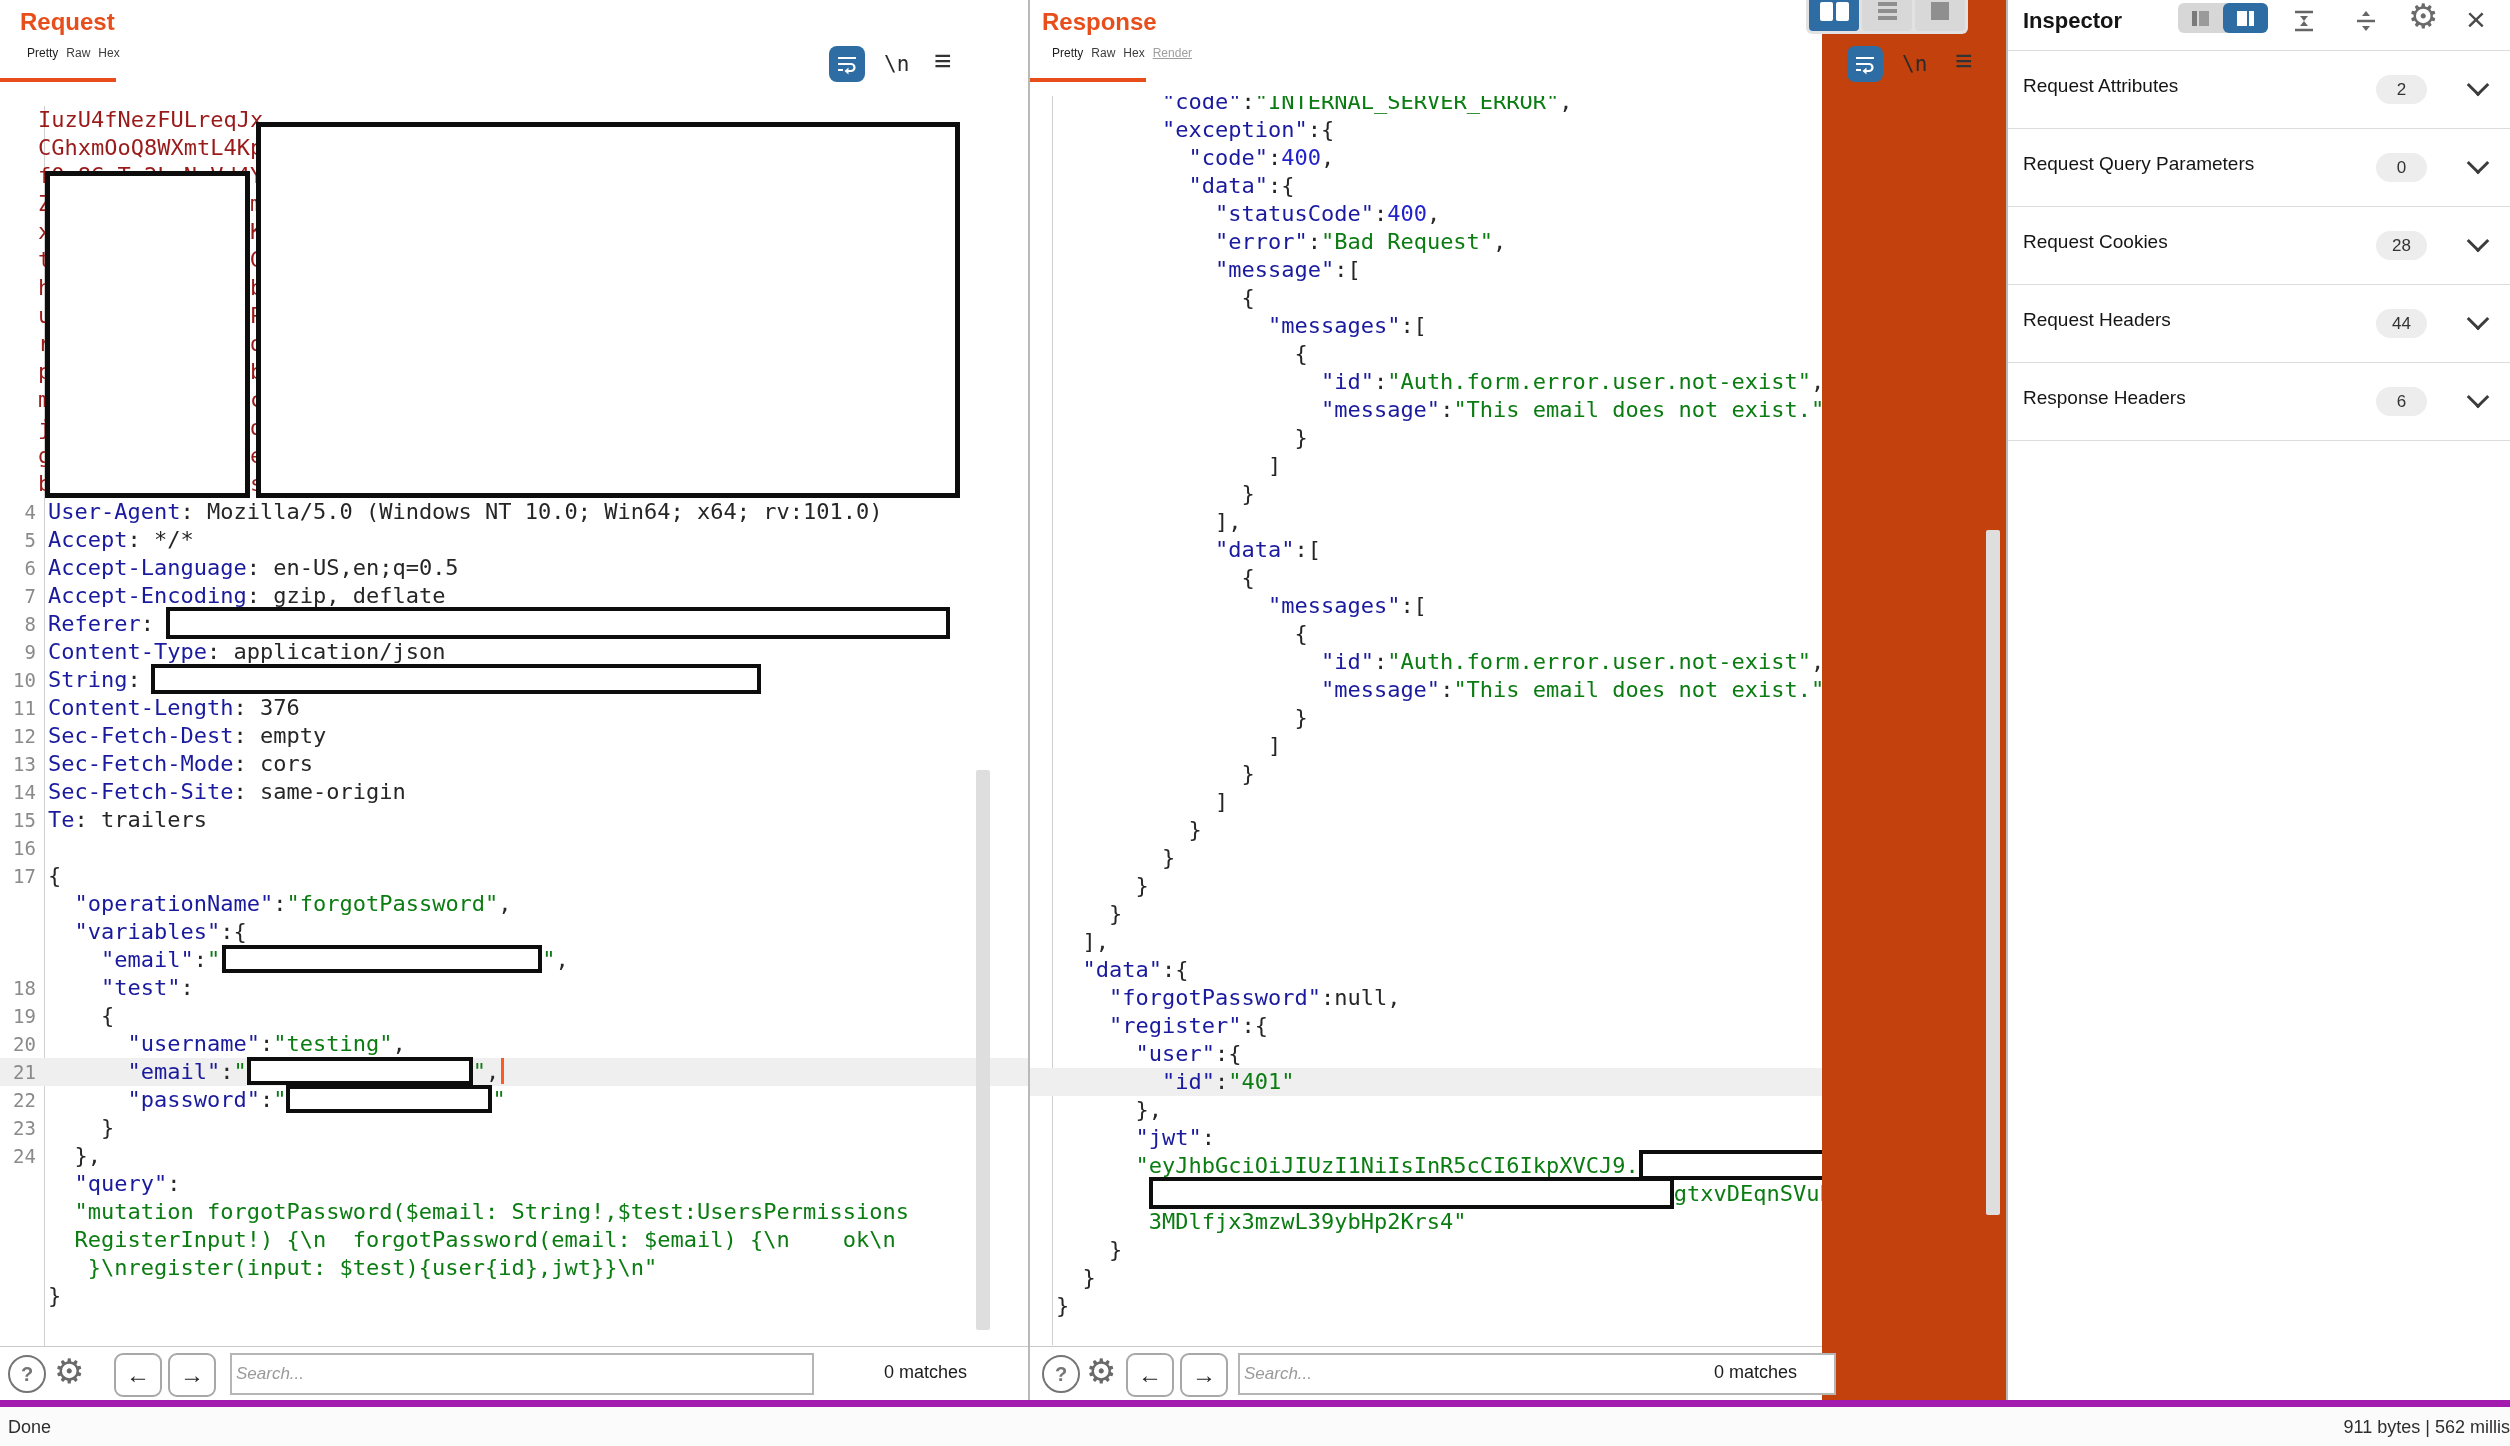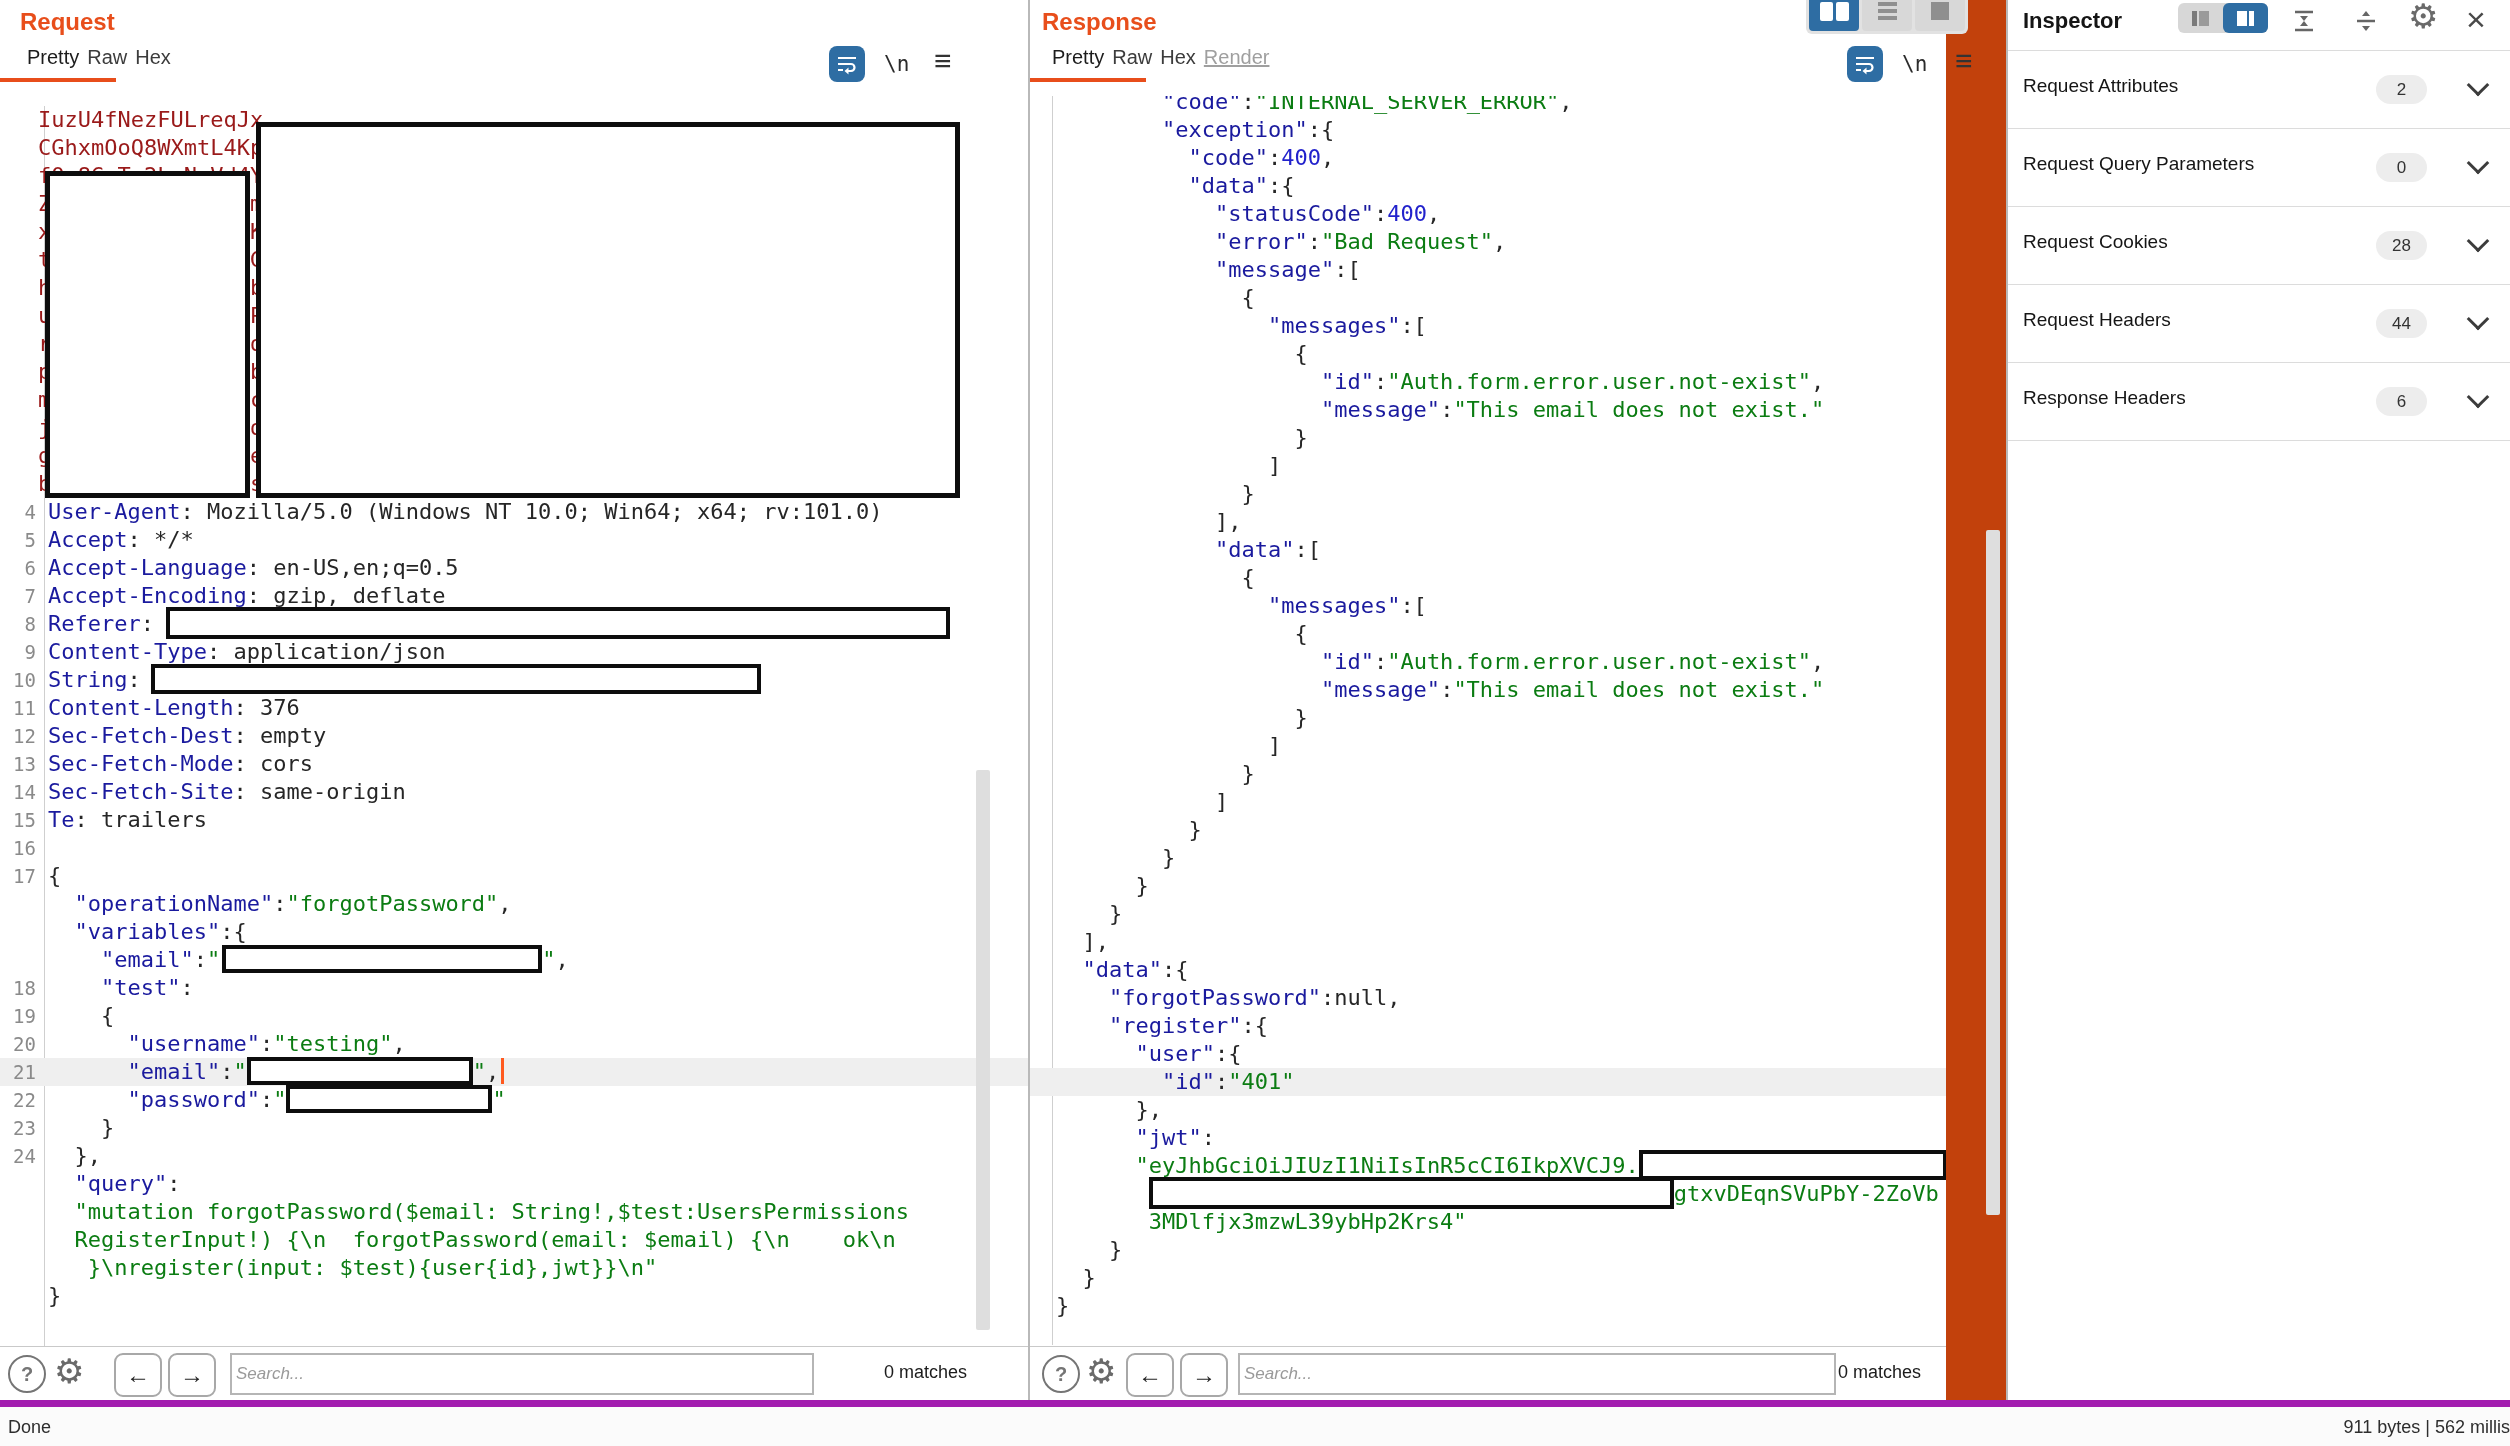--- a/index.html
+++ b/index.html
@@ -1,26 +1,26 @@
 <!DOCTYPE html>
 <html><head>
 <meta charset="utf-8">
 <style>
   html,body{margin:0;padding:0;background:#fff;}
   #screen{position:relative;width:2510px;height:1446px;background:#c2410c;overflow:hidden;
           font-family:"Liberation Sans",sans-serif;color:#262626;}
   
   .pane{position:absolute;top:0;height:1446px;background:#fff;}
   #request-pane{left:0;width:1028px;}
-  #response-pane{left:1030px;width:916px;}
+  #response-pane{left:1030px;width:792px;}
   #inspector-pane{left:2008px;width:502px;}
   .vdivider{position:absolute;top:0;width:2px;height:1446px;background:#b9b9b9;}
   
   .pane-title{position:absolute;top:8px;font-size:24px;font-weight:bold;color:#e84e1b;}
-  .tabs{position:absolute;top:46px;left:0;display:flex;column-gap:62px;font-size:20px;color:#3c3c3c;gap:8px;}
+  .tabs{position:absolute;top:46px;left:0;display:flex;column-gap:62px;font-size:12px;color:#3c3c3c;gap:8px;}
   .tab{cursor:default;}
   .tab.active{color:#1c1c1c;}
   .tab.disabled{color:#9f9f9f;text-decoration:underline;}
   .tab-underline{position:absolute;top:78px;height:4px;width:116px;background:#e84e1b;}
   .wrap-btn{position:absolute;top:46px;width:36px;height:36px;border-radius:8px;background:#2e6da3;
             display:flex;align-items:center;justify-content:center;}
   .nl-label{position:absolute;top:52px;font-family:"DejaVu Sans Mono",monospace;font-size:21px;color:#2b2b2b;}
   .menu-label{position:absolute;top:44px;font-size:30px;color:#333;}
   
   .code-area{position:absolute;left:0;right:0;overflow:hidden;font-family:"DejaVu Sans Mono",monospace;

